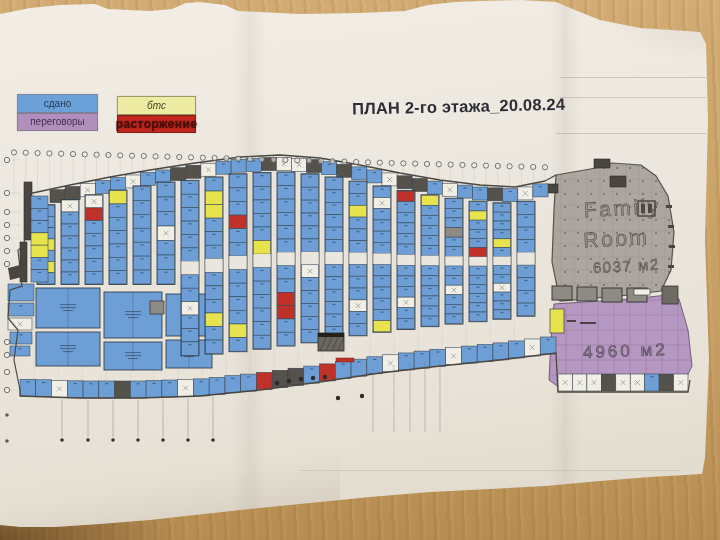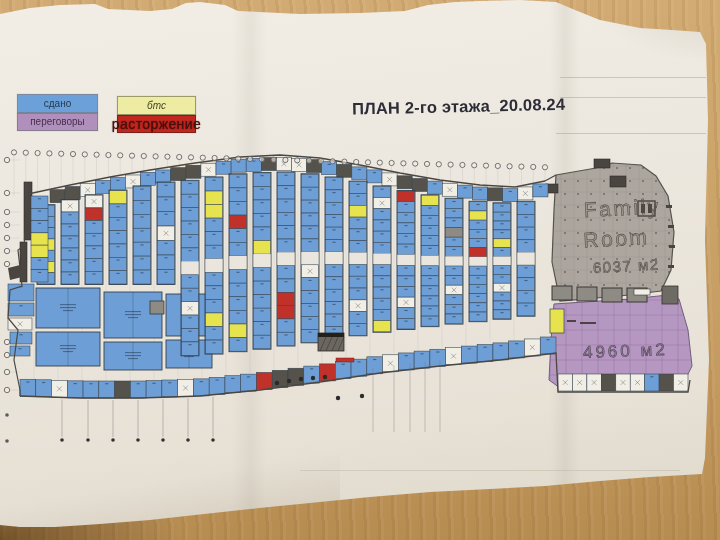--- a/index.html
+++ b/index.html
@@ -26,21 +26,21 @@
   .crease.v2{left:550px;top:0;width:30px;height:540px;
     background:linear-gradient(90deg,transparent,rgba(110,100,85,.09) 50%,transparent);}
   .crease.tr{right:0;top:0;width:200px;height:120px;
     background:radial-gradient(180px 90px at 100% 0%, rgba(120,110,95,.18), transparent 70%);}
   .crease.bl{left:0;bottom:0;width:340px;height:90px;
     background:linear-gradient(170deg,transparent 40%,rgba(120,100,70,.14) 90%);}
   .rule{position:absolute;height:1px;background:rgba(150,140,118,.38);}
   .legend-item{position:absolute;display:flex;align-items:center;justify-content:center;
     border:1px solid #888;box-shadow:0 0 0 .5px rgba(0,0,0,.08);}
   .legend-item span{font-size:10px;line-height:1;}
-  .legend-item.red span{font-size:14px;letter-spacing:.4px;text-shadow:0 0 1.2px rgba(70,5,0,.9);}
+  .legend-item.red span{font-size:12px;letter-spacing:.4px;text-shadow:0 0 1.2px rgba(70,5,0,.9);font-weight:bold;}
   .title{position:absolute;left:352px;top:97px;width:230px;font-size:16.5px;font-weight:600;
     color:#2d2d38;transform:rotate(-1.3deg);letter-spacing:.2px;}
   svg.plan{position:absolute;left:0;top:0;pointer-events:none;}
   svg text{font-family:"Liberation Sans",sans-serif;}
   .hollow{fill:rgba(88,80,70,.20);stroke:#57504a;stroke-width:.6px;}
   .fr-big{font-size:21px;letter-spacing:2.5px;}
   .fr-area{font-size:15px;letter-spacing:1.5px;}
   .pu-area{font-size:17px;letter-spacing:3px;stroke:#4e4452;fill:rgba(78,68,82,.25);}
 </style>
 </head>

